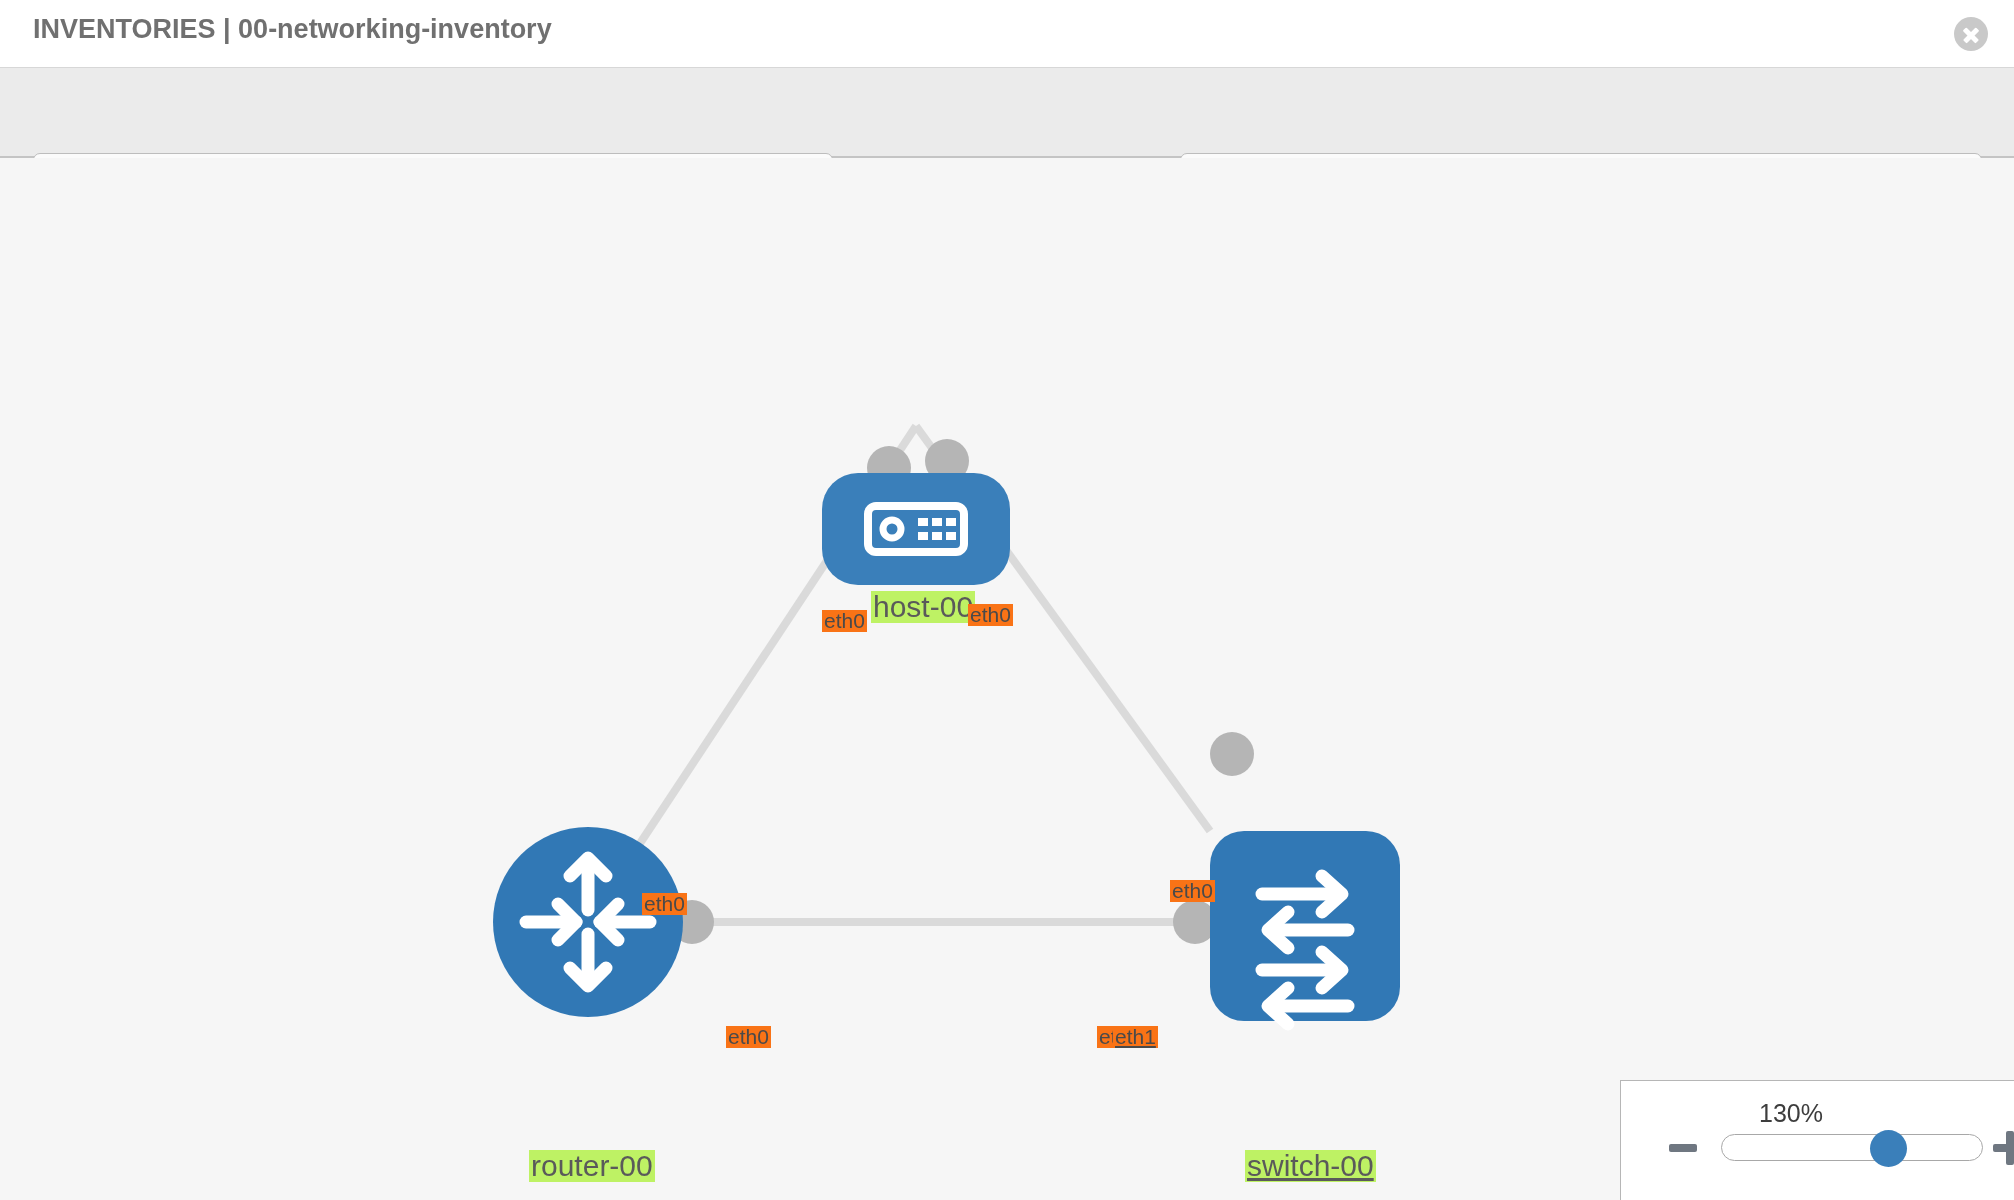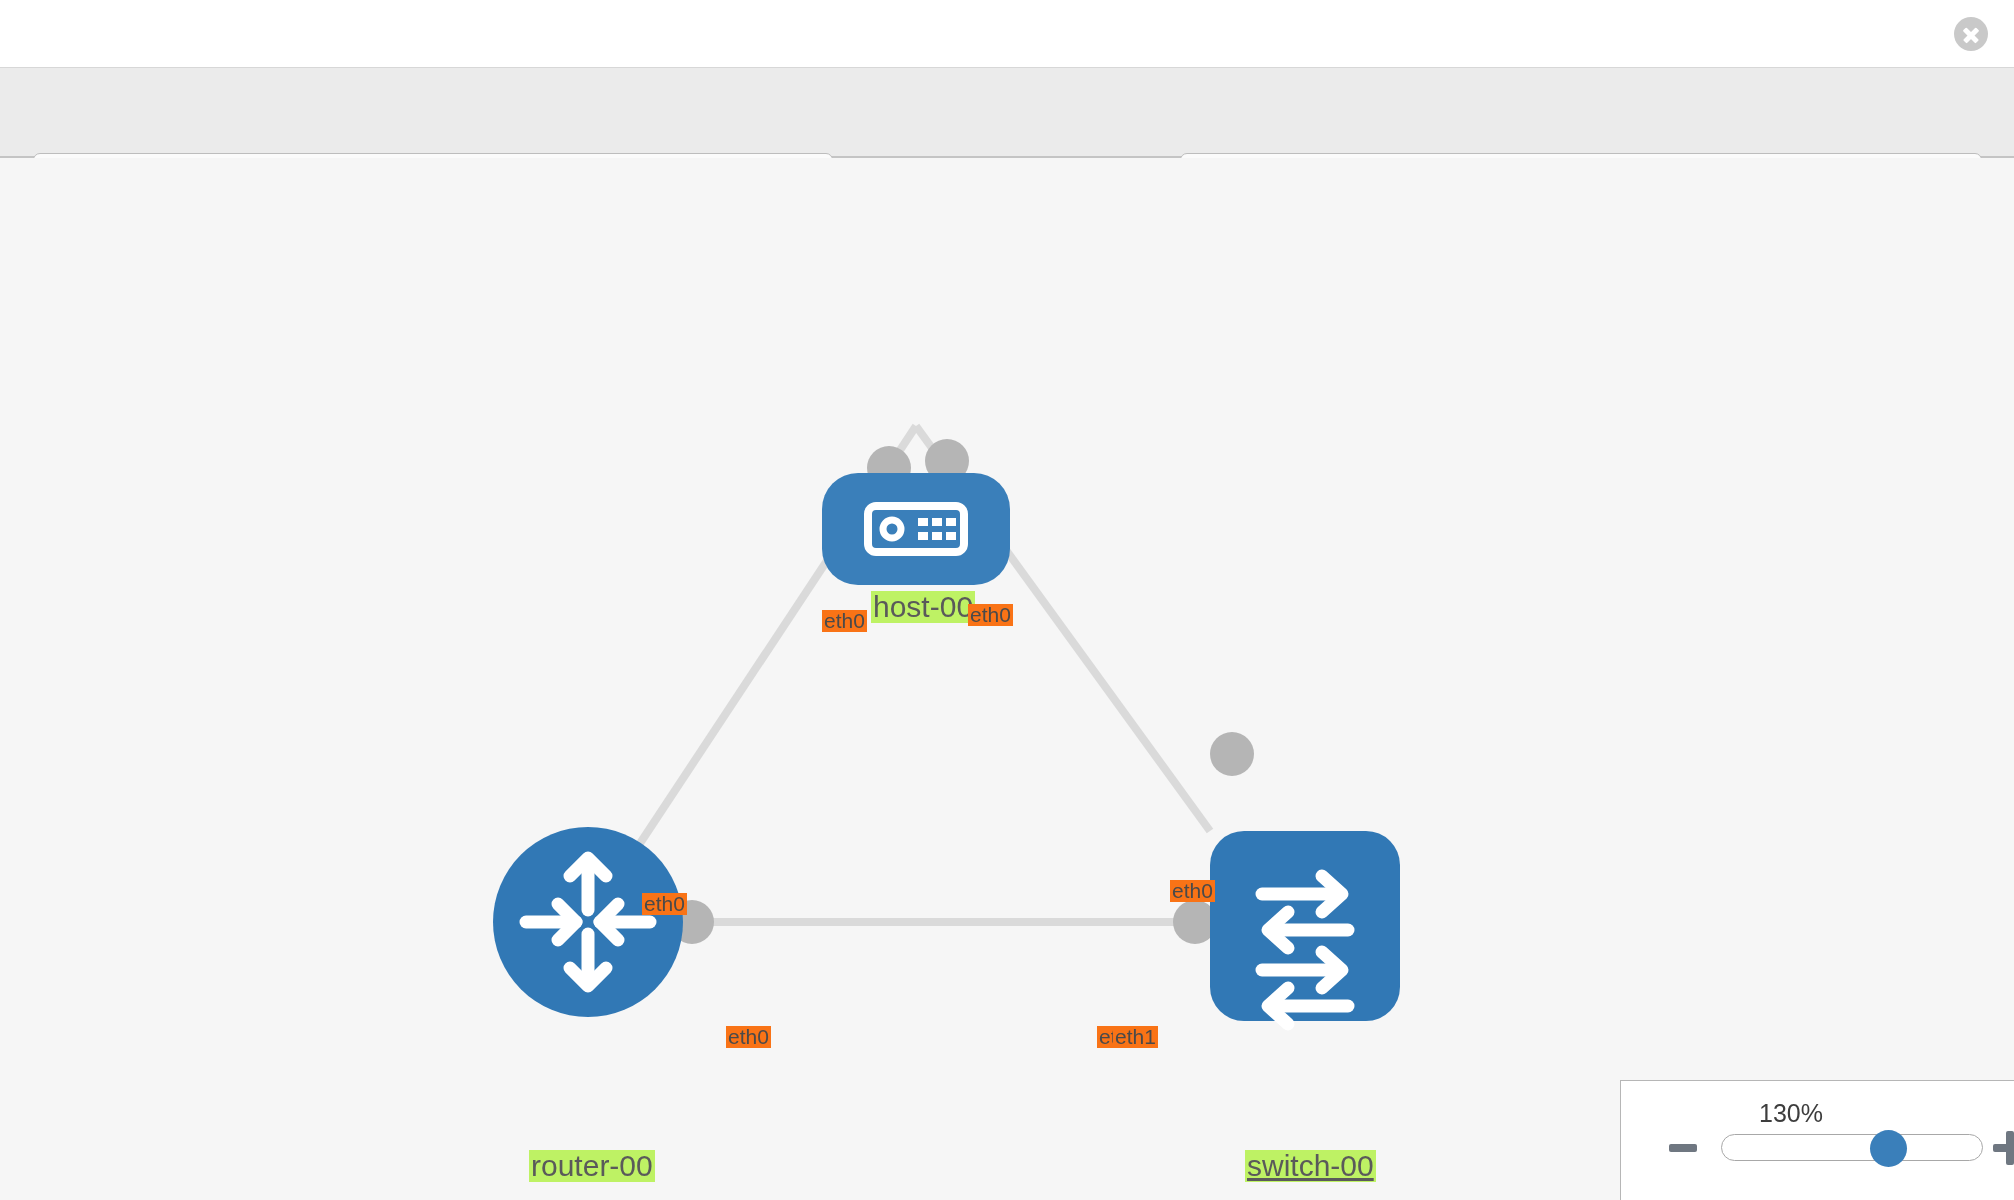--- a/index.html
+++ b/index.html
@@ -235,20 +235,21 @@
     background: #6f7781;
     border-radius: 2px;
   }
   #zoom-in-btn .pv { left: 13px; top: 0px;  width: 8px; height: 34px; }
   #zoom-in-btn .ph { left: 0px;  top: 13px; width: 34px; height: 8px; }
 </style>
 </head>
 <body>
 
 <div id="header">
+  <div id="page-title">INVENTORIES | 00-networking-inventory</div>
   <div id="close-btn">
     <div class="x1"></div>
     <div class="x2"></div>
   </div>
 </div>
 
 <div id="toolbar">
 
   <div id="actions-select" class="field-box">
     <span id="actions-label">ACTIONS</span>
@@ -339,21 +340,21 @@
   <div class="node-label" style="left:871px; top:433px;">host-00</div>
   <div class="node-label" style="left:529px; top:992px;">router-00</div>
   <div class="node-label" style="left:1245px; top:992px;text-decoration:underline;">switch-00</div>
 
   <div class="iface-label" style="left:822px; top:452px;">eth0</div>
   <div class="iface-label" style="left:968px; top:446px;">eth0</div>
   <div class="iface-label" style="left:642px; top:735px;">eth0</div>
   <div class="iface-label" style="left:1170px; top:722px;">eth0</div>
   <div class="iface-label" style="left:726px; top:868px;">eth0</div>
   <div class="iface-label" style="left:1097px; top:868px;">eth0</div>
-  <div class="iface-label" style="left:1113px; top:868px;">eth1</div>
+  <div class="iface-label" style="left:1113px; top:868px;text-decoration:underline;">eth1</div>
 </div>
 
 <div id="zoom-panel">
   <div id="zoom-percent">130%</div>
   <div id="zoom-out-btn"></div>
   <div id="zoom-slider">
     <div id="zoom-thumb"></div>
   </div>
   <div id="zoom-in-btn">
     <div class="pv"></div>

